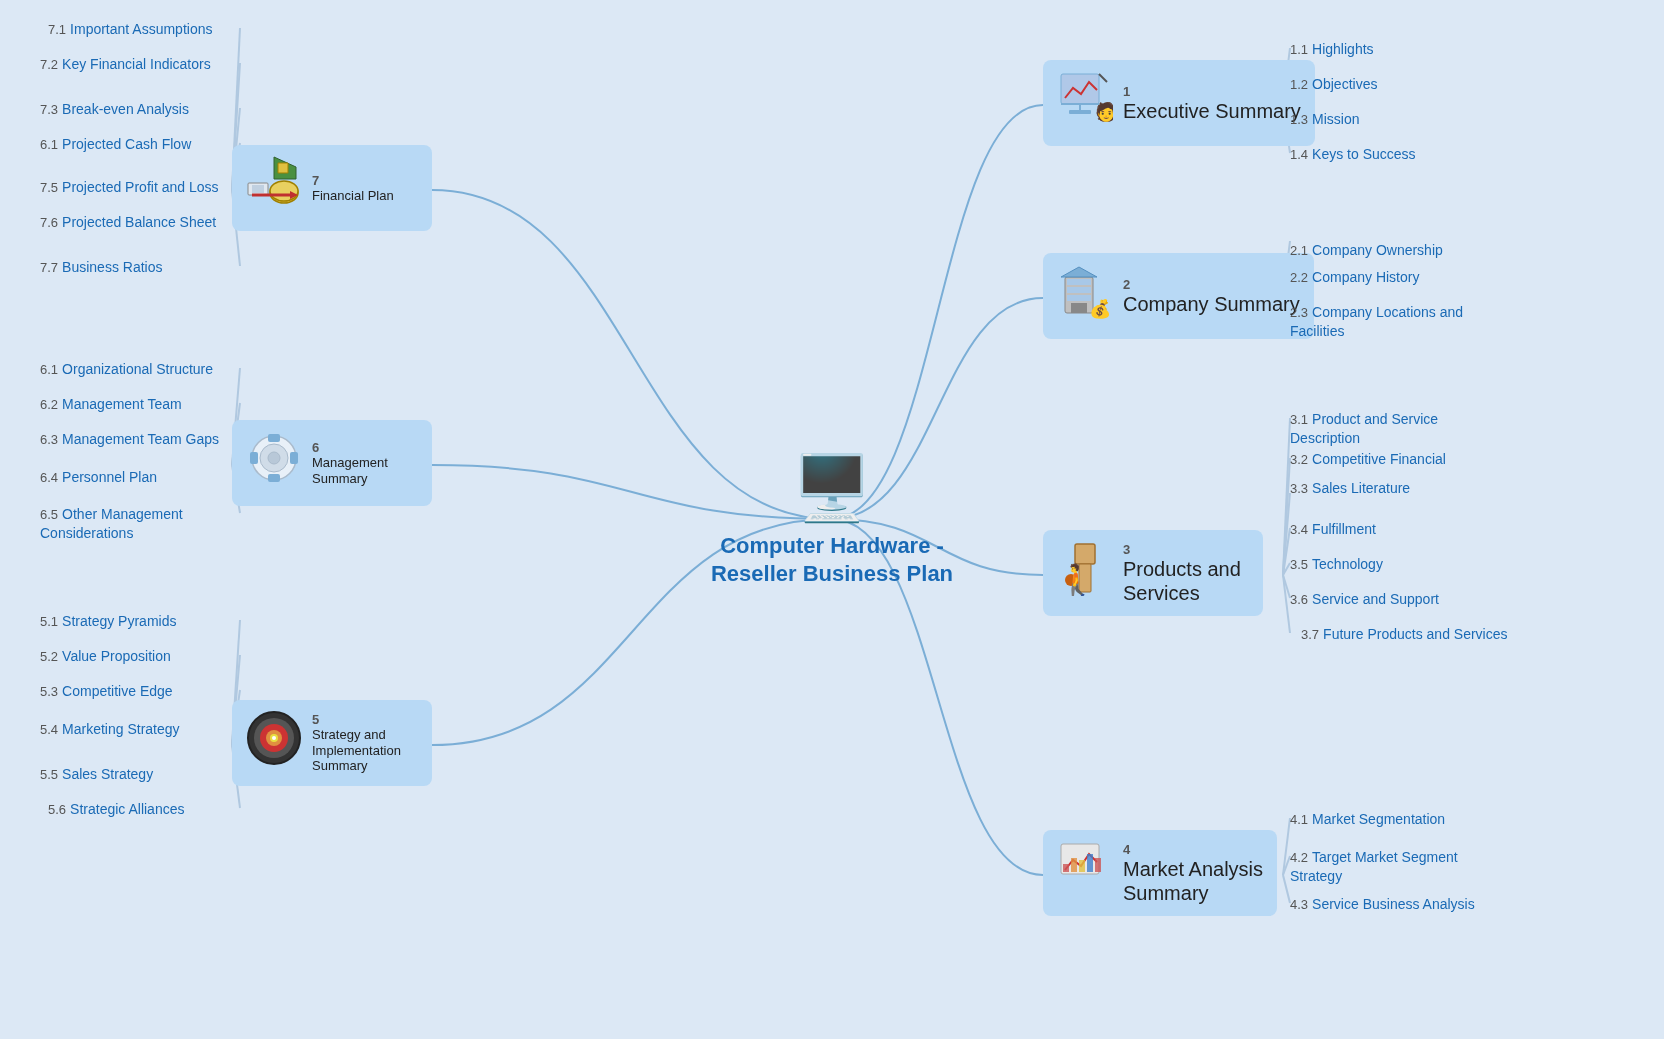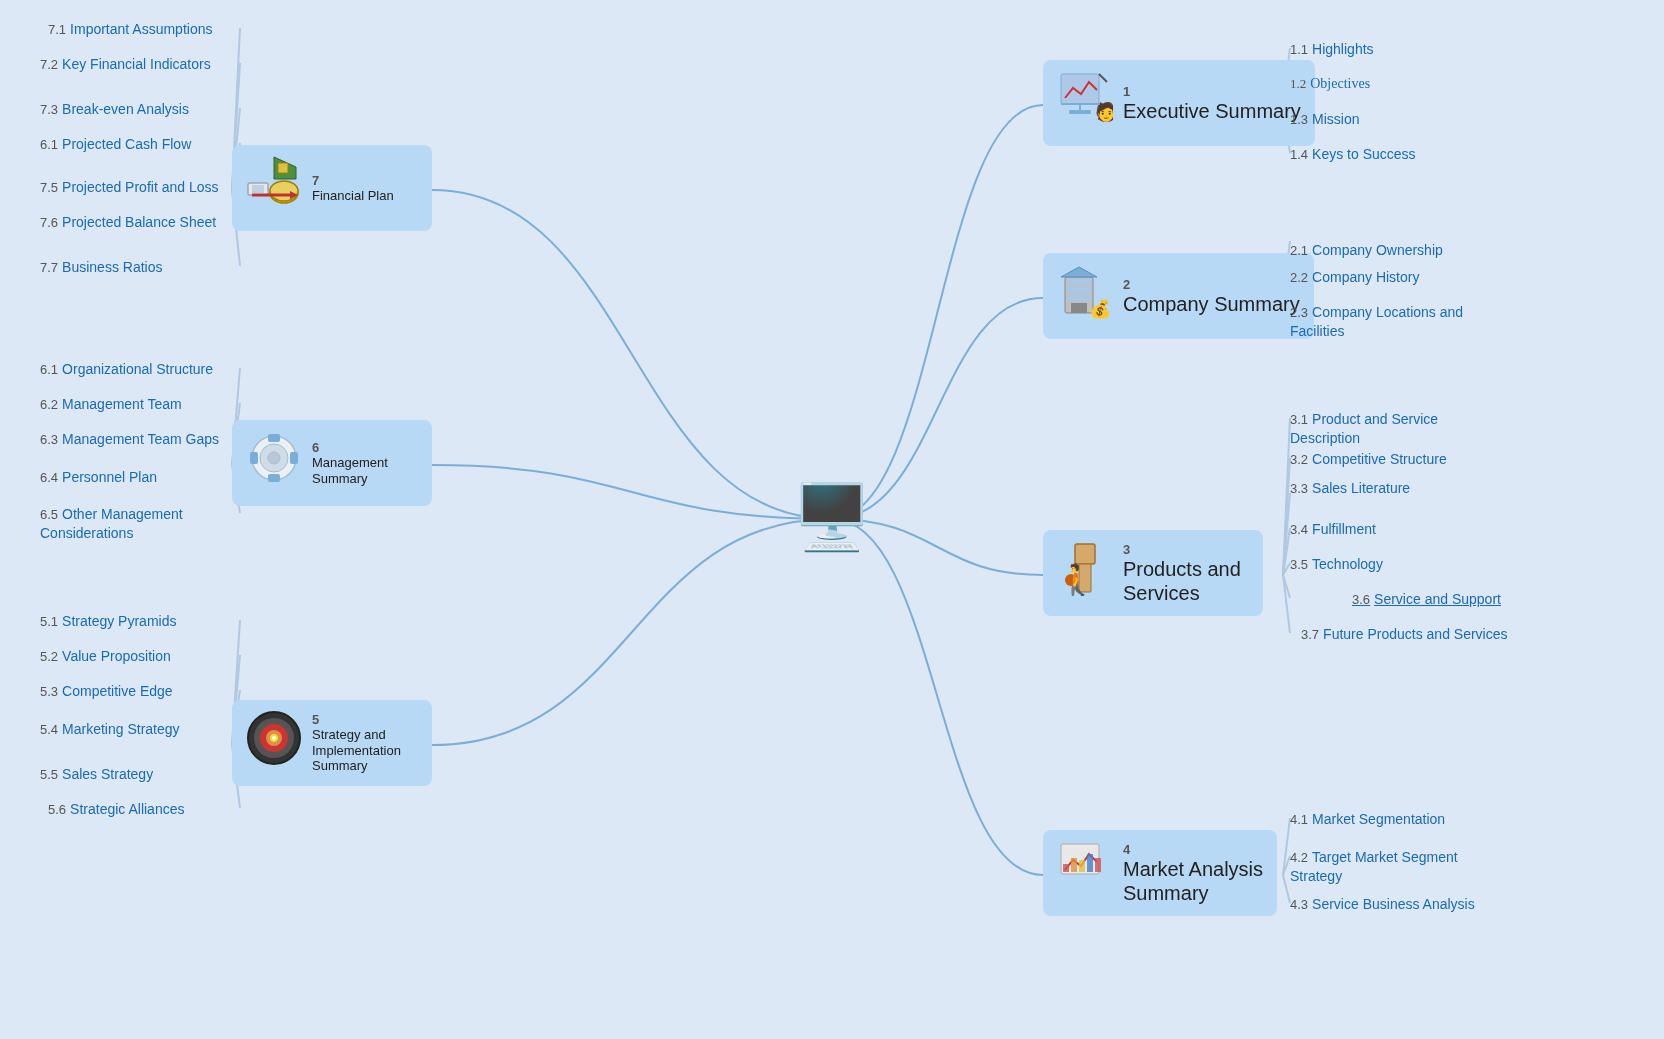--- a/index.html
+++ b/index.html
@@ -152,41 +152,42 @@
     <line x1="240" y1="620" x2="232" y2="745" stroke="#b0c8e0" stroke-width="2"></line>
     <line x1="240" y1="655" x2="232" y2="745" stroke="#b0c8e0" stroke-width="2"></line>
     <line x1="240" y1="690" x2="232" y2="745" stroke="#b0c8e0" stroke-width="2"></line>
     <line x1="240" y1="728" x2="232" y2="745" stroke="#b0c8e0" stroke-width="2"></line>
     <line x1="240" y1="773" x2="232" y2="745" stroke="#b0c8e0" stroke-width="2"></line>
     <line x1="240" y1="808" x2="232" y2="745" stroke="#b0c8e0" stroke-width="2"></line>
   </svg>
 
 <div class="center-node">
   <span class="computer-icon">🖥️</span>
+  <div class="center-label">Computer Hardware -<br>Reseller Business Plan</div>
 </div>
 
 <div id="dynamic-content">
     <div class="topic-box" style="top: 60px; left: 1043px; min-width: 220px;">
       <div style="font-size: 44px; flex-shrink: 0;"><svg width="56" height="56" viewBox="0 0 56 56">
           <rect x="4" y="4" width="38" height="30" rx="2" fill="#b0c8e8" stroke="#7baed6" stroke-width="1"></rect>
           <line x1="4" y1="34" x2="42" y2="34" stroke="#7baed6" stroke-width="2"></line>
           <line x1="23" y1="34" x2="23" y2="44" stroke="#7baed6" stroke-width="2"></line>
           <rect x="12" y="40" width="22" height="4" rx="1" fill="#7baed6"></rect>
           <polyline points="8,28 16,18 24,24 32,12 40,20" fill="none" stroke="#cc3333" stroke-width="2"></polyline>
           <circle cx="46" cy="8" r="8" fill="none"></circle>
           <line x1="42" y1="4" x2="50" y2="12" stroke="#555" stroke-width="2"></line>
           <text x="38" y="48" fill="#333" font-size="18">🧑</text>
         </svg></div>
       <div class="topic-info">
         <span class="topic-number">1</span>
         <span class="topic-title">Executive Summary</span>
       </div>
     </div>
     <div class="sub-item" style="top: 40px; left: 1290px;"><span class="sub-num">1.1</span><span>Highlights</span></div>
-    <div class="sub-item" style="top: 75px; left: 1290px; font-family: Liberation Serif, serif;"><span class="sub-num">1.2</span><span>Objectives</span></div>
+    <div class="sub-item" style="top: 75px; left: 1290px;"><span class="sub-num">1.2</span><span>Objectives</span></div>
     <div class="sub-item" style="top: 110px; left: 1290px;"><span class="sub-num">1.3</span><span>Mission</span></div>
     <div class="sub-item" style="top: 145px; left: 1290px;"><span class="sub-num">1.4</span><span>Keys to Success</span></div>
     <div class="topic-box" style="top: 253px; left: 1043px; min-width: 220px;">
       <div style="font-size: 44px; flex-shrink: 0;"><svg width="56" height="56" viewBox="0 0 56 56">
           <rect x="8" y="14" width="28" height="36" rx="2" fill="#c0c0c0" stroke="#888" stroke-width="1"></rect>
           <rect x="10" y="16" width="24" height="6" fill="#a8c8e8"></rect>
           <rect x="10" y="24" width="24" height="6" fill="#a8c8e8"></rect>
           <rect x="10" y="32" width="24" height="6" fill="#a8c8e8"></rect>
           <rect x="14" y="40" width="16" height="10" fill="#888"></rect>
           <polygon points="4,14 22,4 40,14" fill="#7baed6" stroke="#5590c0" stroke-width="1"></polygon>
@@ -206,25 +207,25 @@
           <rect x="22" y="24" width="12" height="28" rx="1" fill="#d4a96a" stroke="#a07030" stroke-width="1"></rect>
           <circle cx="14" cy="40" r="6" fill="#c86010"></circle>
           <text x="0" y="52" fill="#333" font-size="32">🚶</text>
         </svg></div>
       <div class="topic-info">
         <span class="topic-number">3</span>
         <span class="topic-title">Products and<br>Services</span>
       </div>
     </div>
     <div class="sub-item" style="top: 410px; left: 1290px;"><span class="sub-num">3.1</span><span>Product and Service<br>Description</span></div>
-    <div class="sub-item" style="top: 450px; left: 1290px;"><span class="sub-num">3.2</span><span>Competitive Structure</span></div>
+    <div class="sub-item" style="top: 450px; left: 1290px;"><span class="sub-num">3.2</span><span>Competitive Financial</span></div>
     <div class="sub-item" style="top: 479px; left: 1290px;"><span class="sub-num">3.3</span><span>Sales Literature</span></div>
     <div class="sub-item" style="top: 520px; left: 1290px;"><span class="sub-num">3.4</span><span>Fulfillment</span></div>
     <div class="sub-item" style="top: 555px; left: 1290px;"><span class="sub-num">3.5</span><span>Technology</span></div>
-    <div class="sub-item" style="top: 590px; left: 1352px; text-decoration: underline;"><span class="sub-num">3.6</span><span>Service and Support</span></div>
+    <div class="sub-item" style="top: 590px; left: 1290px;"><span class="sub-num">3.6</span><span>Service and Support</span></div>
     <div class="sub-item" style="top: 625px; left: 1290px; margin-left: 11px;"><span class="sub-num">3.7</span><span>Future Products and Services</span></div>
     <div class="topic-box" style="top: 830px; left: 1043px; min-width: 220px;">
       <div style="font-size: 44px; flex-shrink: 0;"><svg width="56" height="56" viewBox="0 0 56 56">
           <rect x="4" y="4" width="38" height="30" rx="2" fill="#e8e8e8" stroke="#aaa" stroke-width="1"></rect>
           <polyline points="8,30 16,20 24,26 32,14 40,22" fill="none" stroke="#cc3333" stroke-width="2"></polyline>
           <rect x="6" y="24" width="6" height="8" fill="#cc5555" opacity="0.8"></rect>
           <rect x="14" y="18" width="6" height="14" fill="#e09040" opacity="0.8"></rect>
           <rect x="22" y="20" width="6" height="12" fill="#e0c040" opacity="0.8"></rect>
           <rect x="30" y="14" width="6" height="18" fill="#4080cc" opacity="0.8"></rect>
           <rect x="38" y="18" width="6" height="14" fill="#cc5555" opacity="0.8"></rect>

